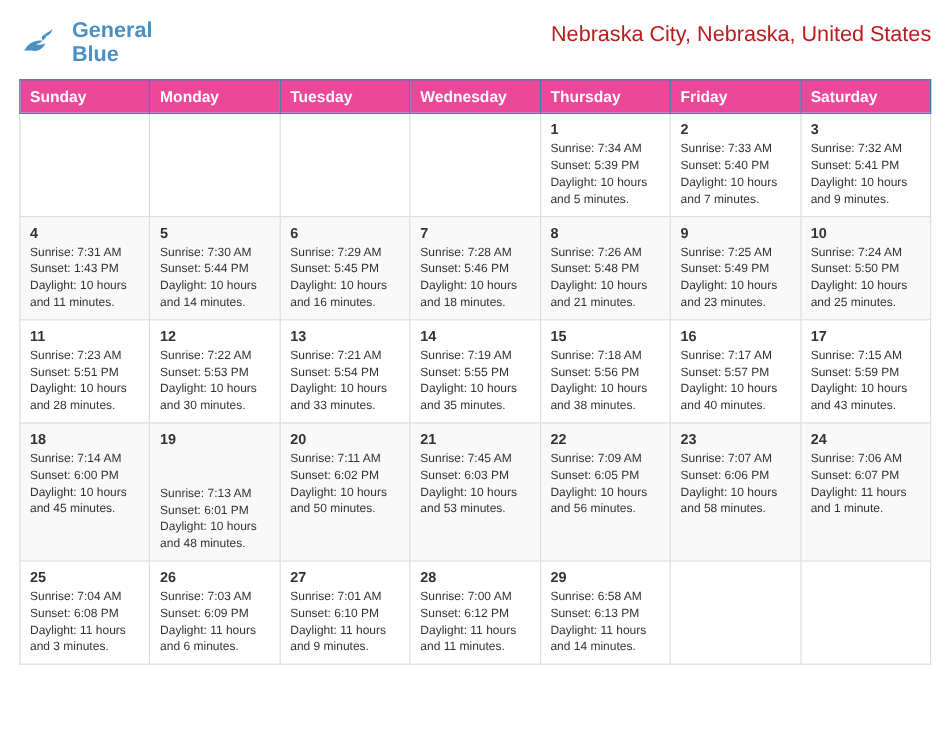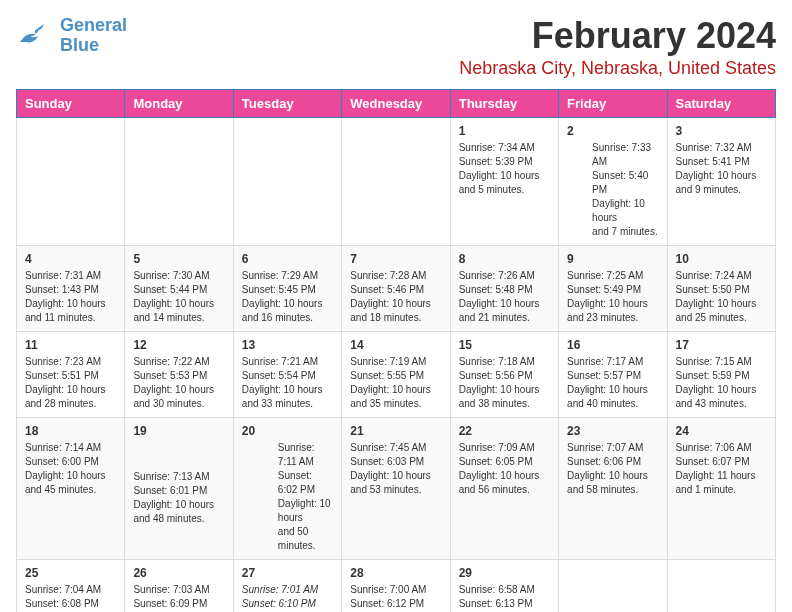--- a/index.html
+++ b/index.html
@@ -98,21 +98,20 @@
     <svg class="logo-bird" viewBox="0 0 28 24" fill="none">
       <path d="M4 18 Q10 8 20 10 Q16 6 24 4 Q20 12 14 13 Q18 14 22 12 Q18 20 10 18 Z" fill="#4a90c4"></path>
       <path d="M22 4 Q26 2 28 0 Q26 6 22 6 Z" fill="#4a90c4"></path>
     </svg>
     <div class="logo-text">
       <div><span>General</span></div>
       <div><span>Blue</span></div>
     </div>
   </div>
   <div class="title-block">
-    <div class="month-title">February 2024</div>
     <div class="location-title">Nebraska City, Nebraska, United States</div>
   </div>
 </div>
 
 <table class="calendar">
   <thead>
     <tr>
     <th>Sunday</th>
         <th>Monday</th>
         <th>Tuesday</th>
@@ -130,21 +129,21 @@
         <td class="empty-cell"></td>
         <td>
           <span class="day-num">1</span>
           <div class="day-info" style="white-space: pre-line;">Sunrise: 7:34 AM
 Sunset: 5:39 PM
 Daylight: 10 hours
 and 5 minutes.</div>
         </td>
         <td>
           <span class="day-num">2</span>
-          <div class="day-info" style="white-space: pre-line; margin-left: 25px;">Sunrise: 7:33 AM
+          <div class="day-info" style="white-space: pre-line;">Sunrise: 7:33 AM
 Sunset: 5:40 PM
 Daylight: 10 hours
 and 7 minutes.</div>
         </td>
         <td>
           <span class="day-num">3</span>
           <div class="day-info" style="white-space: pre-line;">Sunrise: 7:32 AM
 Sunset: 5:41 PM
 Daylight: 10 hours
 and 9 minutes.</div>
@@ -262,21 +261,21 @@
         </td>
         <td>
           <span class="day-num">19</span>
           <div class="day-info" style="white-space: pre-line; margin-top: 32px;">Sunrise: 7:13 AM
 Sunset: 6:01 PM
 Daylight: 10 hours
 and 48 minutes.</div>
         </td>
         <td>
           <span class="day-num">20</span>
-          <div class="day-info" style="white-space: pre-line; margin-left: 36px;">Sunrise: 7:11 AM
+          <div class="day-info" style="white-space: pre-line;">Sunrise: 7:11 AM
 Sunset: 6:02 PM
 Daylight: 10 hours
 and 50 minutes.</div>
         </td>
         <td>
           <span class="day-num">21</span>
           <div class="day-info" style="white-space: pre-line;">Sunrise: 7:45 AM
 Sunset: 6:03 PM
 Daylight: 10 hours
 and 53 minutes.</div>
@@ -313,21 +312,21 @@
         </td>
         <td>
           <span class="day-num">26</span>
           <div class="day-info" style="white-space: pre-line;">Sunrise: 7:03 AM
 Sunset: 6:09 PM
 Daylight: 11 hours
 and 6 minutes.</div>
         </td>
         <td>
           <span class="day-num">27</span>
-          <div class="day-info" style="white-space: pre-line; font-style: italic;">Sunrise: 7:01 AM
+          <div class="day-info" style="white-space: pre-line;">Sunrise: 7:01 AM
 Sunset: 6:10 PM
 Daylight: 11 hours
 and 9 minutes.</div>
         </td>
         <td>
           <span class="day-num">28</span>
           <div class="day-info" style="white-space: pre-line;">Sunrise: 7:00 AM
 Sunset: 6:12 PM
 Daylight: 11 hours
 and 11 minutes.</div>

